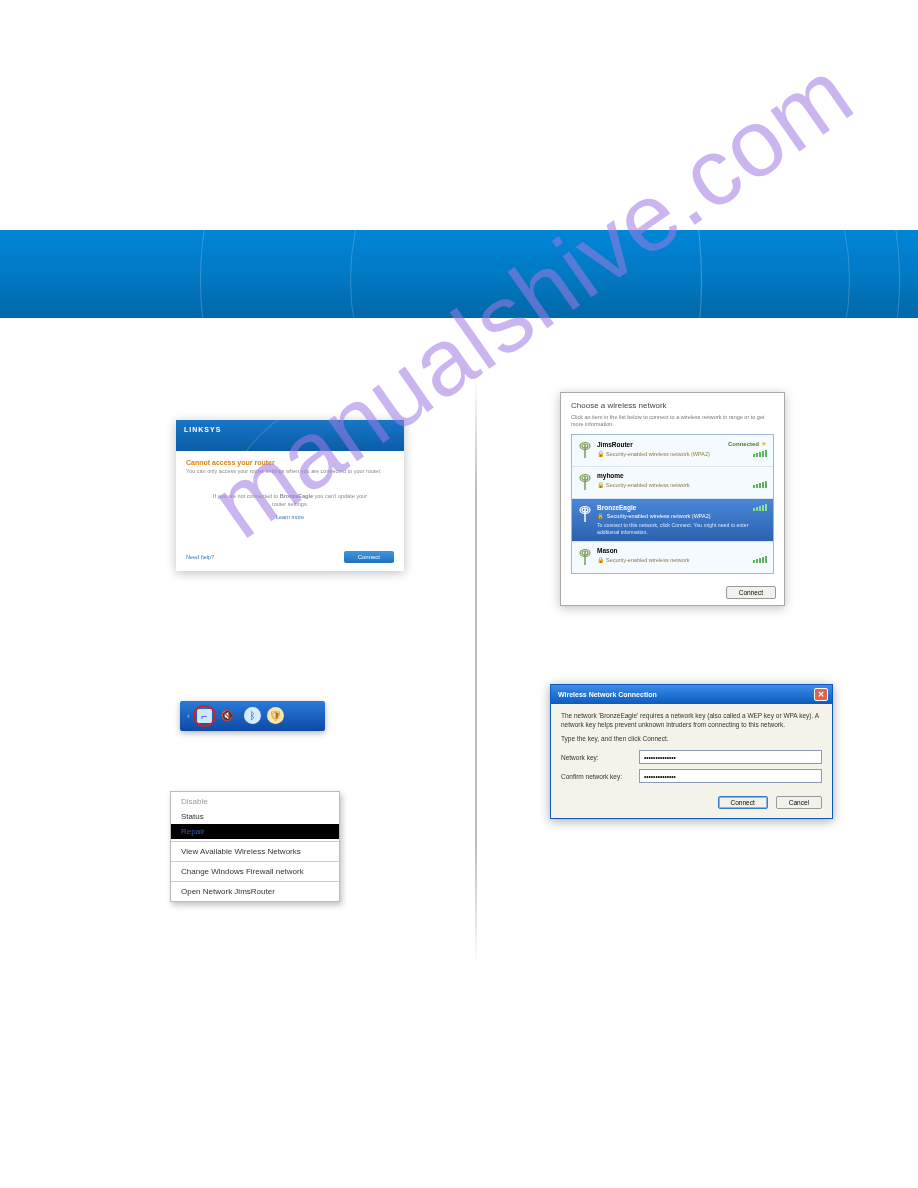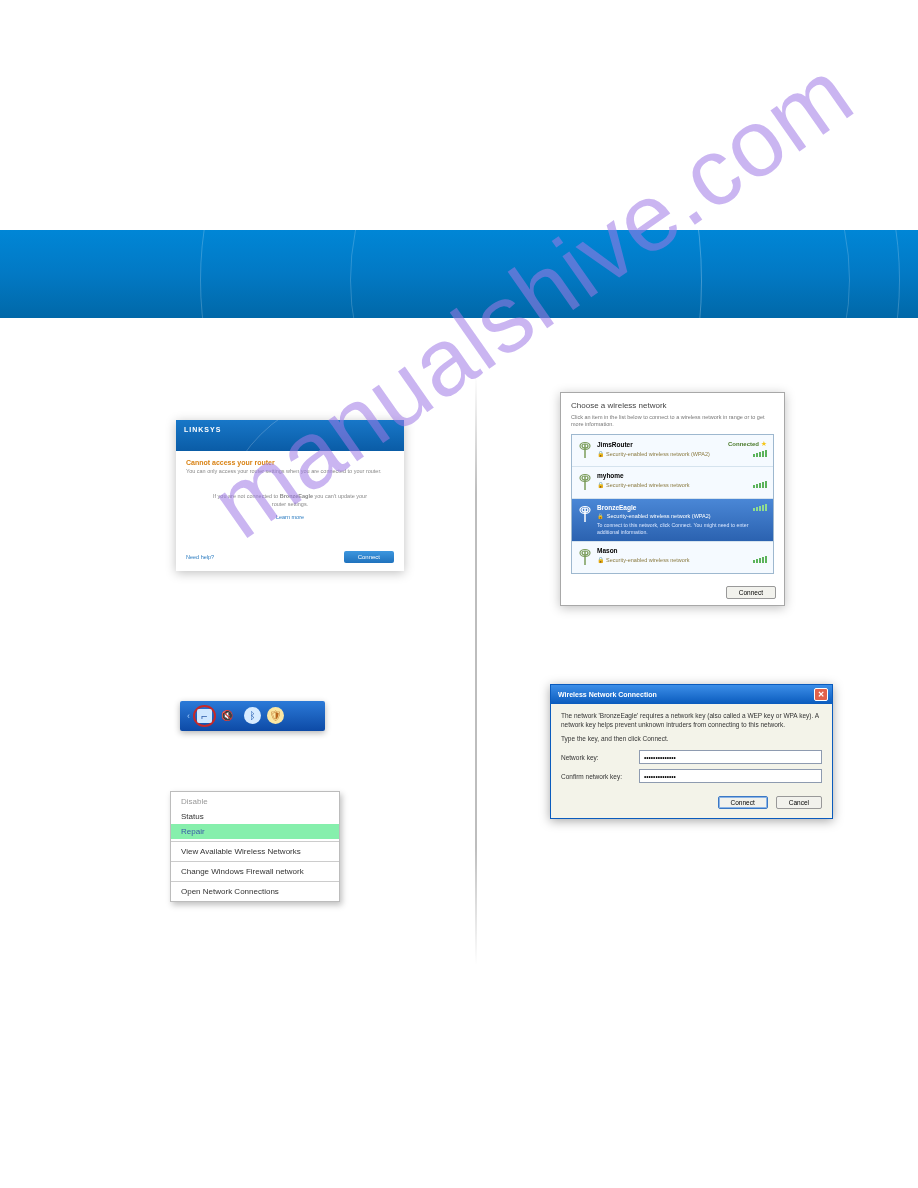--- a/index.html
+++ b/index.html
@@ -40,21 +40,21 @@
     .net-inner { position:absolute; inset:2px; background:#cfe7ff; border-radius:2px; display:flex; align-items:center; justify-content:center; font-size:11px; color:#2a5aa8; }
     .vol-icon { color: #cfe7ff; }
     .bt-icon { background: #d7ebff; border-radius: 50%; color: #0d4aa6; font-size: 10px; width:17px; height:17px;}
     .shield-icon { background: #fbe7a3; border-radius: 50%; color: #b8671e; font-size: 10px; width:17px; height:17px;}
 
     
     .ctxmenu { margin: 60px 0 0 50px; width: 170px; background: #fff; border: 1px solid #bcbcbc; box-shadow: 2px 3px 6px rgba(0,0,0,0.25); font-size: 8px; color: #333; padding: 2px 0; }
     .ctxmenu .item { padding: 3px 10px; }
     .ctxmenu .sep { border-top: 1px solid #ccc; margin: 2px 0; }
     .ctxmenu .bold { font-weight: 400; }
-    .ctxmenu .hl { background: #86efac; color:#3a5aa8; }
+    .ctxmenu .hl { background: #000000; color:#3a5aa8; }
     .ctxmenu .dis { color: #999; }
 
     
     .wl-win { width: 225px; margin: 52px 0 0 5px; background: #fff; border: 1px solid #a8a8a8; box-shadow: 0 2px 10px rgba(0,0,0,0.25); font-size: 6px; }
     .wl-body { padding: 8px 10px 6px; }
     .wl-title { font-size: 8px; color: #444; margin-bottom: 4px; }
     .wl-sub { color: #777; font-size: 5.5px; margin-bottom: 6px; line-height:1.3; }
     .wl-list { border: 1px solid #9eb8cf; }
     .wl-item { display: flex; align-items: flex-start; padding: 5px 6px; border-bottom: 1px solid #d5e3ee; background: #f5faff; gap:5px; }
     .wl-item:last-child { border-bottom: none; }
@@ -137,21 +137,21 @@
 
   <div class="ctxmenu">
     <div class="item dis">Disable</div>
     <div class="item bold">Status</div>
     <div class="item hl">Repair</div>
     <div class="sep"></div>
     <div class="item">View Available Wireless Networks</div>
     <div class="sep"></div>
     <div class="item">Change Windows Firewall network</div>
     <div class="sep"></div>
-    <div class="item">Open Network Connections</div>
+    <div class="item">Open Network JimsRouter</div>
   </div>
 </div>
 
 <div class="col-right">
 
   <div class="wl-win">
     <div class="wl-body">
       <div class="wl-title">Choose a wireless network</div>
       <div class="wl-sub">Click an item in the list below to connect to a wireless network in range or to get more information.</div>
       <div class="wl-list">

